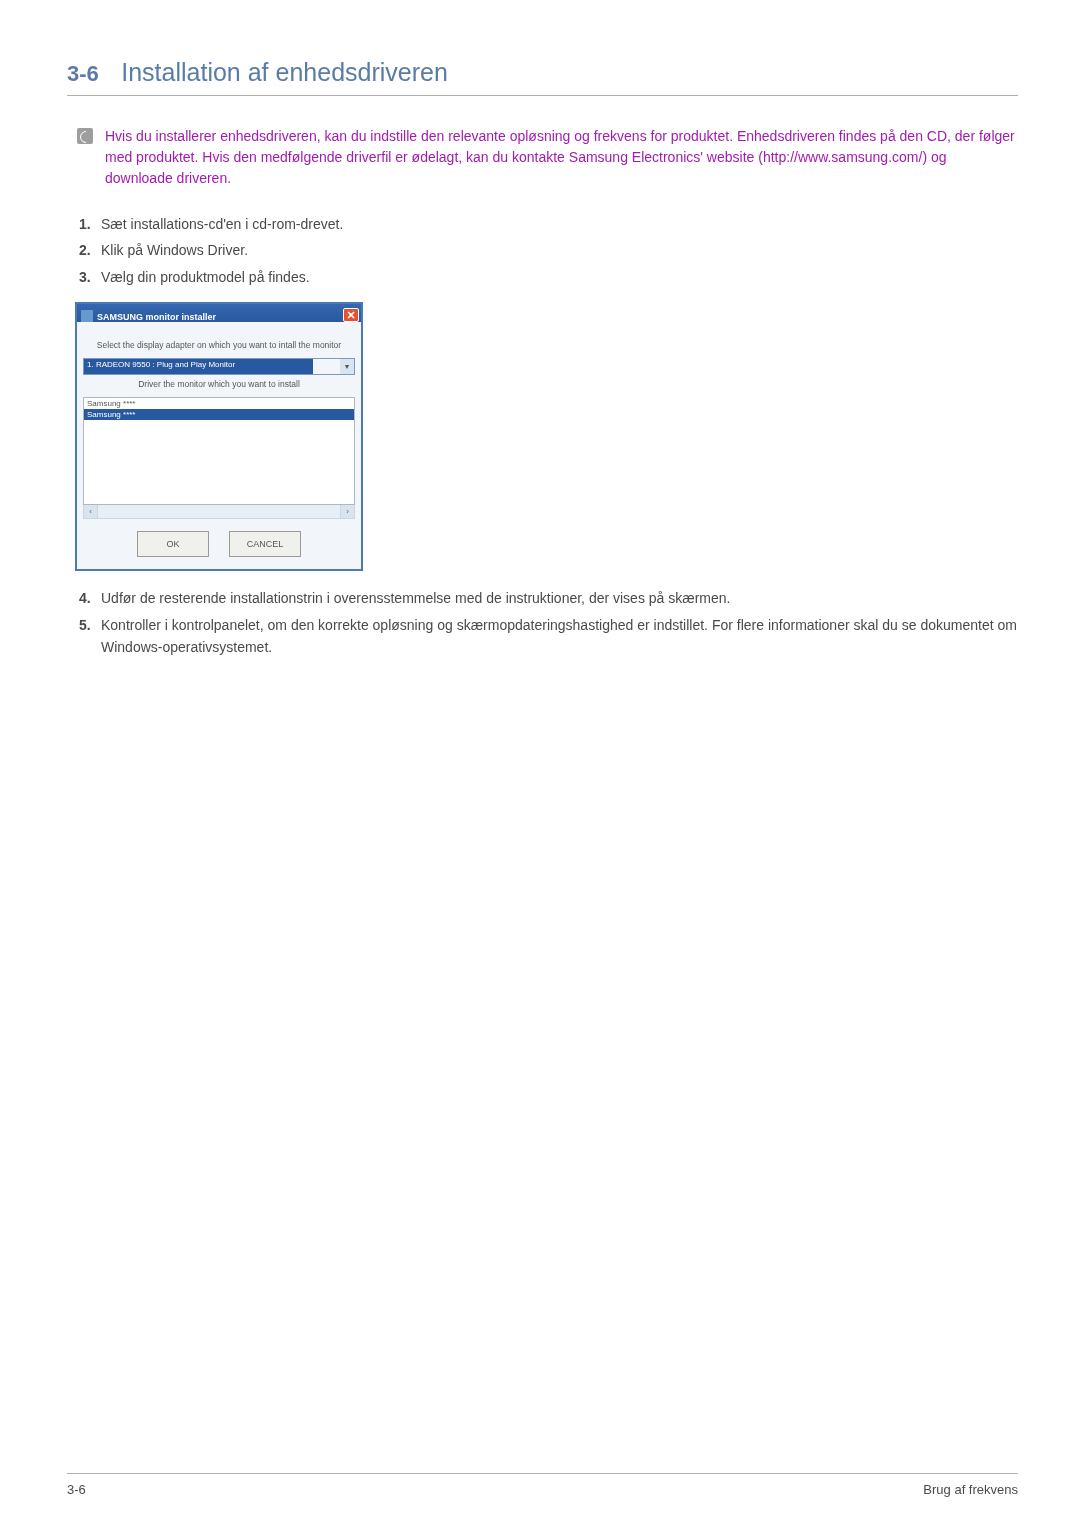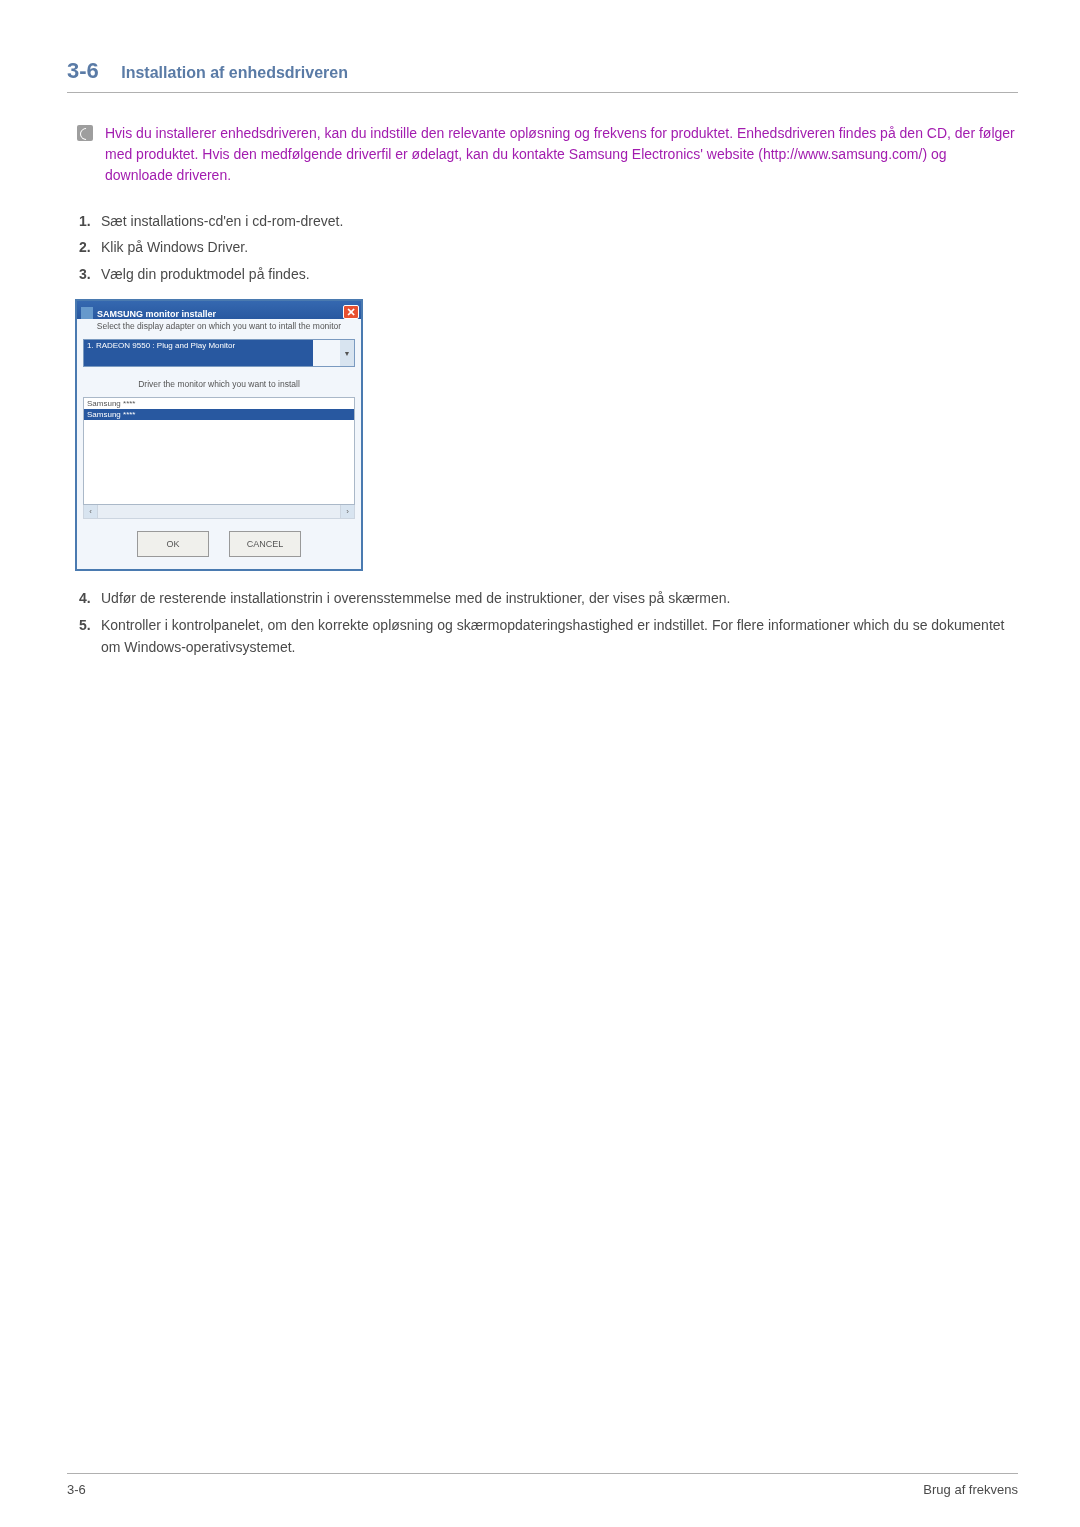--- a/index.html
+++ b/index.html
@@ -22,22 +22,22 @@
     }
     .section-number {
       color: #5a7ba6;
       font-size: 22px;
       font-weight: bold;
       display: inline-block;
       margin-right: 18px;
     }
     .section-title {
       color: #5a7ba6;
-      font-size: 16px;
-      font-weight: bold;
+      font-size: 25px;
+      font-weight: normal;
       display: inline-block;
     }
     .note-block {
       display: flex;
       align-items: flex-start;
       margin-left: 10px;
       margin-bottom: 24px;
     }
     .note-icon {
       width: 16px;
@@ -118,33 +118,33 @@
       background: #e85030;
       color: #fff;
       display: flex;
       align-items: center;
       justify-content: center;
       font-size: 11px;
       border: 1px solid #fff;
       border-radius: 2px;
     }
     .installer-body {
-      padding: 2px 6px 12px 6px;
+      padding: 18px 6px 12px 6px;
       color: #555;
     }
     .installer-label {
       text-align: center;
       font-size: 8.5px;
       margin-bottom: 8px;
     }
     .dropdown {
       display: flex;
       border: 1px solid #7a9ac0;
-      height: 28px;
-      margin-bottom: 12px;
+      height: 17px;
+      margin-bottom: 4px;
       gap: 27px;
     }
     .dropdown-selected {
       flex: 1;
       background: #2858a0;
       color: #fff;
       font-size: 8px;
       padding: 1px 3px;
       white-space: nowrap;
       overflow: hidden;
@@ -291,20 +291,20 @@
   </div>
 </div>
 
 <ol class="post-list">
   <li>
     <span class="list-number">4.</span>
     <span class="list-text">Udfør de resterende installationstrin i overensstemmelse med de instruktioner, der vises på skærmen.</span>
   </li>
   <li>
     <span class="list-number">5.</span>
-    <span class="list-text">Kontroller i kontrolpanelet, om den korrekte opløsning og skærmopdateringshastighed er indstillet. For flere informationer which du se dokumentet om Windows-operativsystemet.</span>
+    <span class="list-text">Kontroller i kontrolpanelet, om den korrekte opløsning og skærmopdateringshastighed er indstillet. For flere informationer skal du se dokumentet om Windows-operativsystemet.</span>
   </li>
 </ol>
 
 <div class="footer">
   <span>3-6</span>
   <span>Brug af frekvens</span>
 </div>
 
 </body></html>

